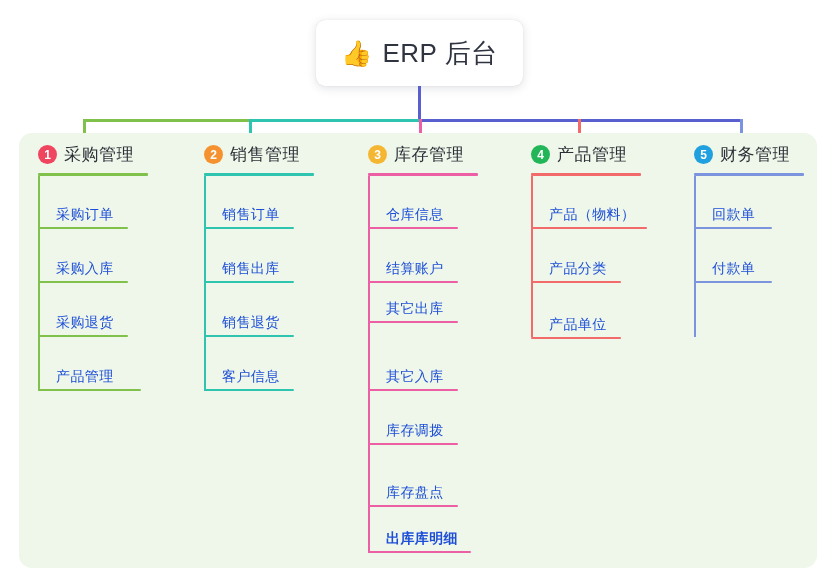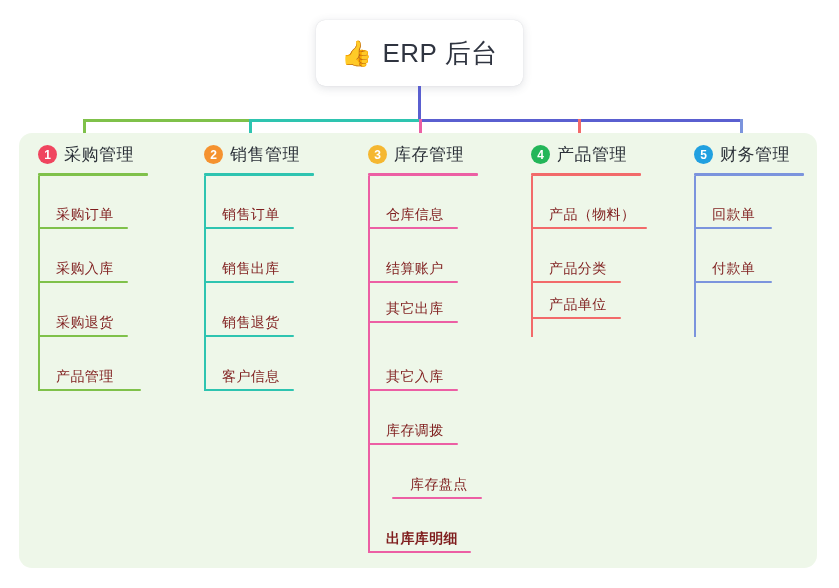--- a/index.html
+++ b/index.html
@@ -44,21 +44,21 @@
     display:flex;align-items:center;justify-content:center;
     flex:0 0 auto;line-height:1;
   }
   .col-title{font-size:17px;color:#2b3038;letter-spacing:.5px;}
   .head-rule{position:absolute;left:0;height:3px;border-radius:1px;}
   .trunk{position:absolute;width:2px;}
 
   .item{position:absolute;left:0;height:34px;}
   .item-label{
     position:absolute;left:18px;bottom:5px;
-    font-size:14px;color:#7f1d1d;white-space:nowrap;letter-spacing:.4px;
+    font-size:14px;color:#1d4ed8;white-space:nowrap;letter-spacing:.4px;
   }
   .item-rule{position:absolute;left:0;bottom:0;height:2px;border-radius:1px;}
 </style>
 </head>
 <body>
 
 <div id="stage">
 
   <div class="title-card">
     <span class="title-emoji">👍</span>
@@ -147,21 +147,21 @@
             <div class="item-rule" style="width: 90px; background: rgb(236, 95, 164);"></div>
           </div>
           <div class="item" style="top: 224px; width: 90px;">
             <span class="item-label">其它入库</span>
             <div class="item-rule" style="width: 90px; background: rgb(236, 95, 164);"></div>
           </div>
           <div class="item" style="top: 278px; width: 90px;">
             <span class="item-label">库存调拨</span>
             <div class="item-rule" style="width: 90px; background: rgb(236, 95, 164);"></div>
           </div>
-          <div class="item" style="top: 332px; width: 90px; margin-left: 24px;">
+          <div class="item" style="top: 340px; width: 90px;">
             <span class="item-label">库存盘点</span>
             <div class="item-rule" style="width: 90px; background: rgb(236, 95, 164);"></div>
           </div>
           <div class="item" style="top: 386px; width: 103px; font-weight: bold;">
             <span class="item-label">出库库明细</span>
             <div class="item-rule" style="width: 103px; background: rgb(236, 95, 164);"></div>
           </div>
         </div>
         <div class="col" style="left: 512px; width: 150px; height: 100%;">
           <div class="col-head">
@@ -171,21 +171,21 @@
           <div class="head-rule" style="top: 40px; width: 110px; background: rgb(242, 106, 106);"></div>
           <div class="trunk" style="top: 43px; height: 161px; background: rgb(242, 106, 106);"></div>
           <div class="item" style="top: 62px; width: 116px; padding-left: 6px;">
             <span class="item-label">产品（物料）</span>
             <div class="item-rule" style="width: 116px; background: rgb(242, 106, 106);"></div>
           </div>
           <div class="item" style="top: 116px; width: 90px;">
             <span class="item-label">产品分类</span>
             <div class="item-rule" style="width: 90px; background: rgb(242, 106, 106);"></div>
           </div>
-          <div class="item" style="top: 152px; width: 90px; padding-left: 16px;">
+          <div class="item" style="top: 172px; width: 90px; padding-left: 16px;">
             <span class="item-label">产品单位</span>
             <div class="item-rule" style="width: 90px; background: rgb(242, 106, 106);"></div>
           </div>
         </div>
         <div class="col" style="left: 675px; width: 150px; height: 100%;">
           <div class="col-head">
             <span class="badge" style="background: rgb(33, 160, 224);">5</span>
             <span class="col-title">财务管理</span>
           </div>
           <div class="head-rule" style="top: 40px; width: 110px; background: rgb(123, 148, 221);"></div>

